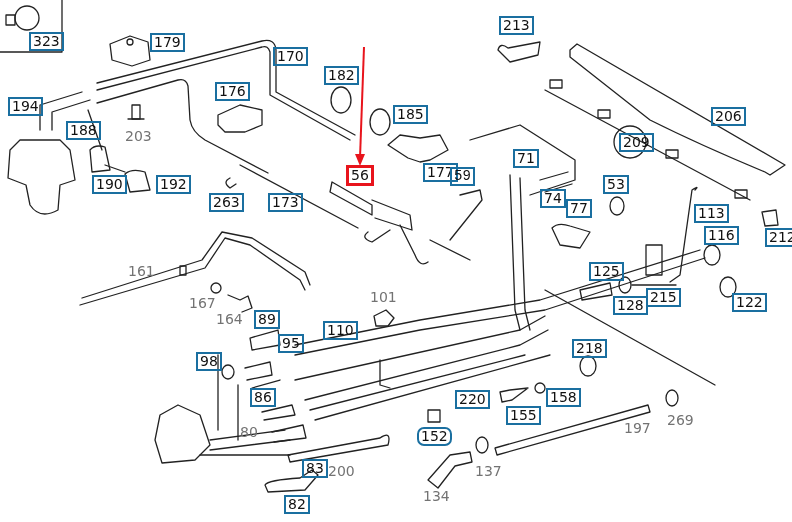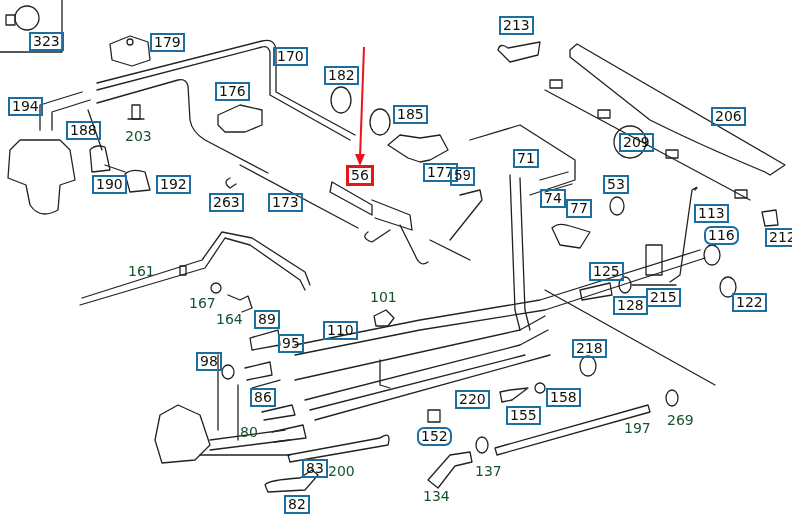--- a/index.html
+++ b/index.html
@@ -1,18 +1,18 @@
 <!DOCTYPE html>
 <html><head>
 <meta charset="utf-8">
 <style>
   html,body{margin:0;padding:0;background:#fff;}
   body{width:792px;height:522px;position:relative;overflow:hidden;font-family:"DejaVu Sans","Liberation Sans",sans-serif;}
   #diagram{position:absolute;left:0;top:0;width:792px;height:522px;}
-  .lbl{position:absolute;font-size:14px;line-height:16px;color:#14532d;white-space:nowrap;}
+  .lbl{position:absolute;font-size:14px;line-height:16px;color:#737373;white-space:nowrap;}
   .box{position:absolute;border:2px solid #1a6fa0;box-sizing:border-box;font-size:14px;line-height:15px;color:#111;padding:0 2px;white-space:nowrap;cursor:pointer;background:transparent;}
   .box.hl{border-color:#e8141c;border-width:3px;}
   svg .p{fill:none;stroke:#222;stroke-width:1.3;stroke-linecap:round;stroke-linejoin:round;}
 </style>
 </head>
 <body>
 
 <svg id="diagram" viewBox="0 0 792 522" xmlns="http://www.w3.org/2000/svg">
 
   <g>
@@ -186,21 +186,21 @@
 <div class="box" style="left:450px;top:167px;font-family:Liberation Mono, monospace;">59</div>
 <div class="box" style="left:92px;top:175px;">190</div>
 <div class="box" style="left:156px;top:175px;">192</div>
 <div class="box" style="left:603px;top:175px;">53</div>
 <div class="box" style="left:540px;top:189px;">74</div>
 <div class="box" style="left:566px;top:199px;">77</div>
 <div class="box" style="left:209px;top:193px;">263</div>
 <div class="box" style="left:268px;top:193px;">173</div>
 <div class="box" style="left:694px;top:204px;">113</div>
 <div class="box" style="left:765px;top:228px;">212</div>
-<div class="box" style="left:704px;top:226px;border-radius:7px;">116</div>
+<div class="box" style="left:704px;top:226px;">116</div>
 <div class="box" style="left:589px;top:262px;">125</div>
 <div class="box" style="left:613px;top:296px;">128</div>
 <div class="box" style="left:646px;top:288px;">215</div>
 <div class="box" style="left:732px;top:293px;">122</div>
 <div class="box" style="left:254px;top:310px;">89</div>
 <div class="box" style="left:323px;top:321px;">110</div>
 <div class="box" style="left:278px;top:334px;">95</div>
 <div class="box" style="left:572px;top:339px;">218</div>
 <div class="box" style="left:196px;top:352px;">98</div>
 <div class="box" style="left:250px;top:388px;">86</div>

